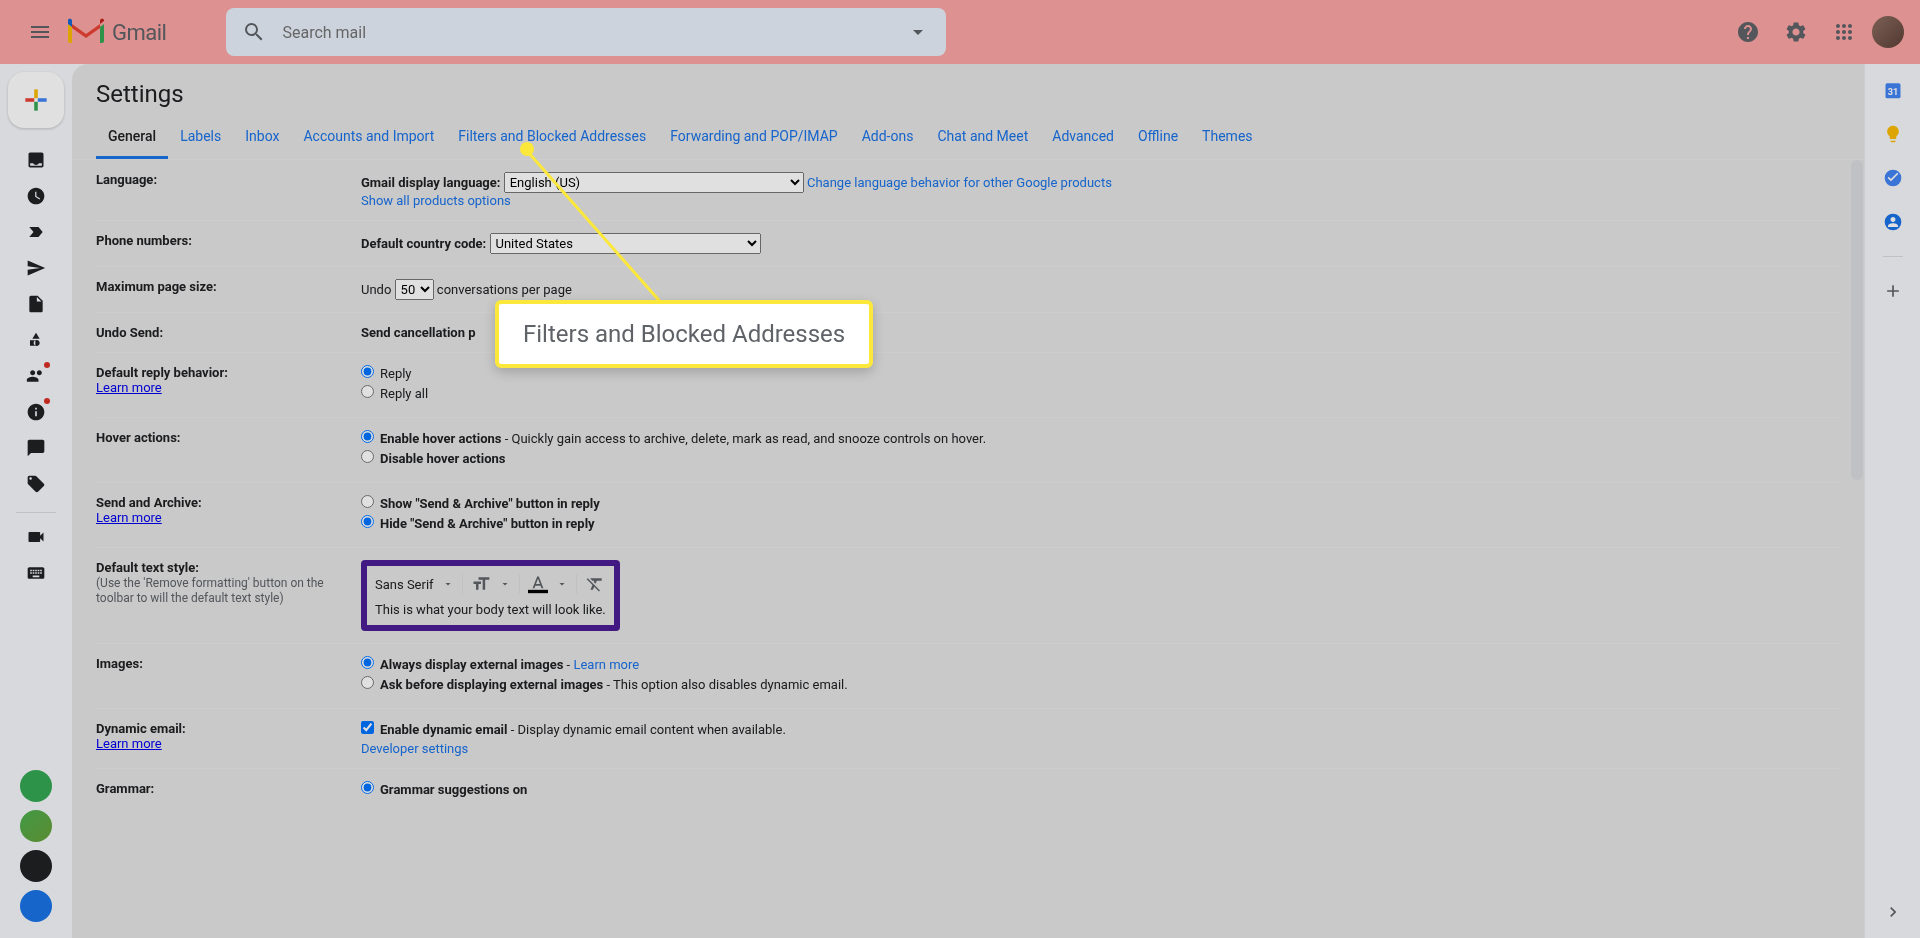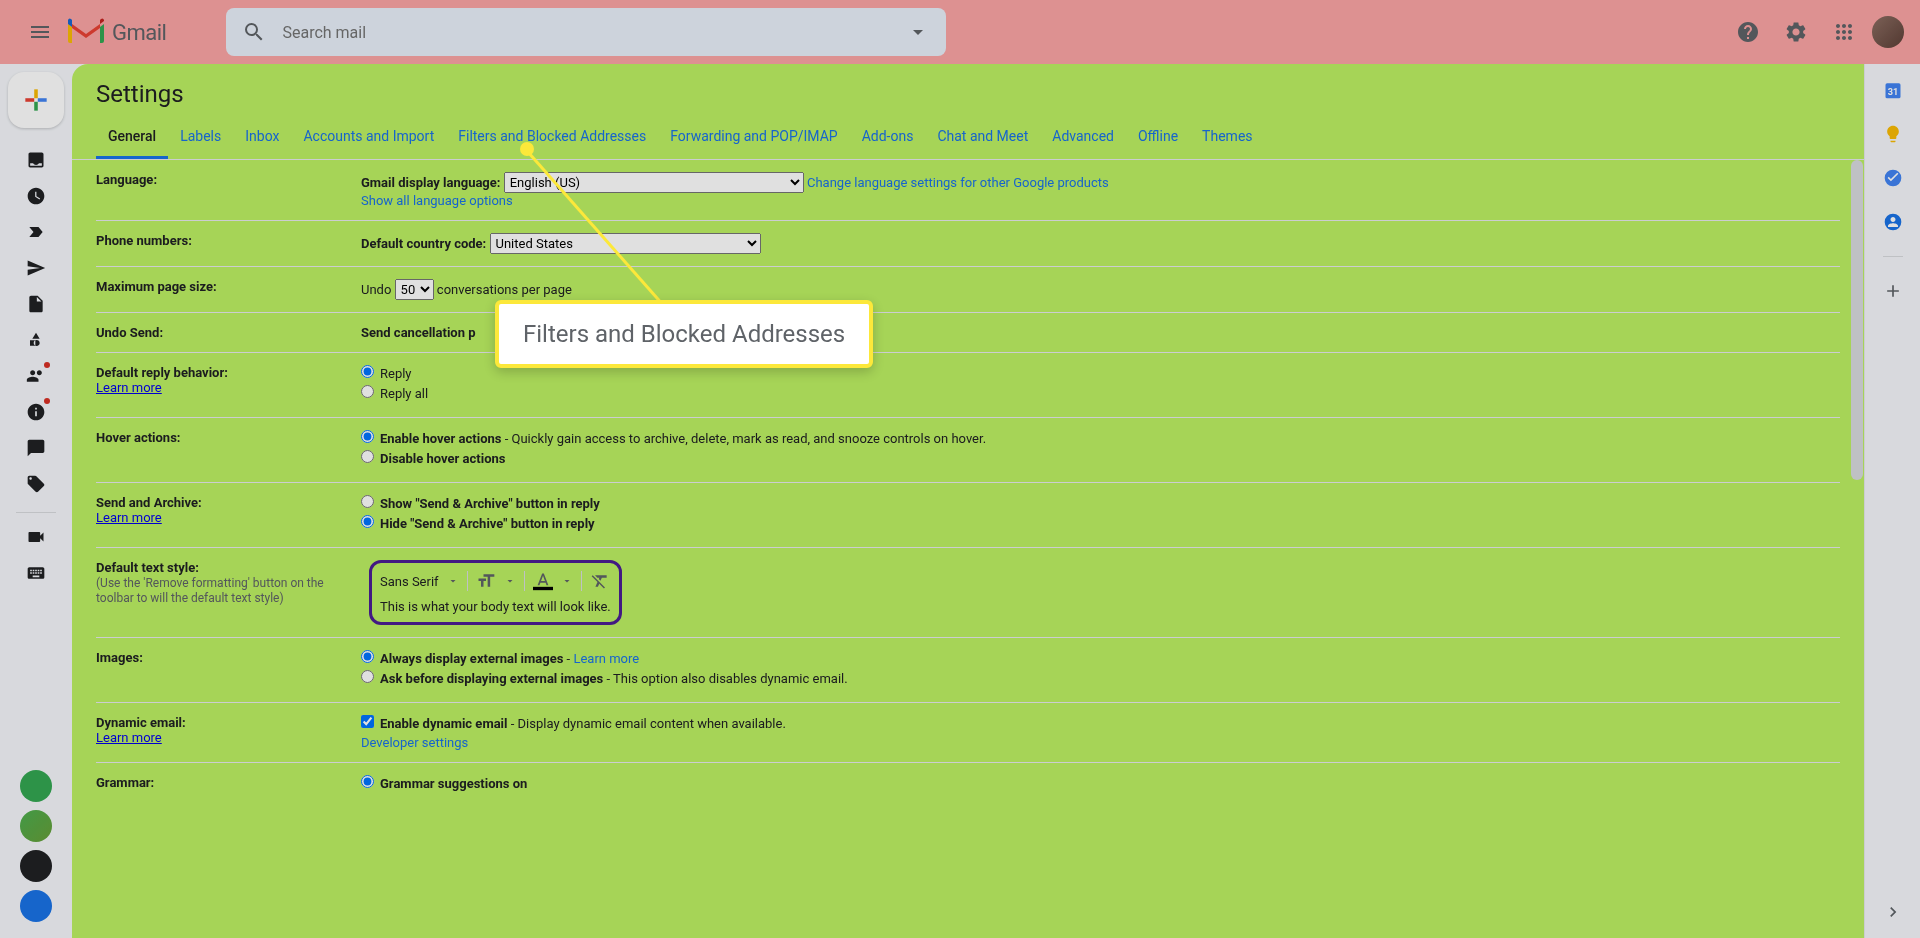--- a/index.html
+++ b/index.html
@@ -18,35 +18,35 @@
 .sidebar { width: 72px; padding-top: 8px; display: flex; flex-direction: column; align-items: center; }
 .compose-btn { width: 56px; height: 56px; border-radius: 16px; background: #fff; box-shadow: 0 1px 3px rgba(0,0,0,0.2); display: flex; align-items: center; justify-content: center; margin-bottom: 16px; cursor: pointer; }
 .nav-icons { display: flex; flex-direction: column; gap: 0; width: 100%; align-items: center; }
 .nav-item { width: 32px; height: 32px; display: flex; align-items: center; justify-content: center; margin-bottom: 4px; color: #202124; cursor: pointer; position: relative; }
 .nav-item .badge { position: absolute; top: 2px; right: 2px; width: 6px; height: 6px; background: #d93025; border-radius: 50%; }
 .nav-divider { width: 40px; height: 1px; background: #dadce0; margin: 8px 0; }
 .hangout-icons { margin-top: auto; padding-bottom: 16px; display: flex; flex-direction: column; gap: 8px; }
 .hangout-avatar { width: 32px; height: 32px; border-radius: 50%; background: #34a853; position: relative; }
 .hangout-avatar.user2 { background: linear-gradient(135deg,#4caf50,#689f38); }
 .hangout-avatar.dark { background: #202124; }
-.content { flex: 1; background: #bef264; border-radius: 16px 0 0 0; margin-top: 0; overflow: hidden; display: flex; flex-direction: column; }
+.content { flex: 1; background: #e5e5e5; border-radius: 16px 0 0 0; margin-top: 0; overflow: hidden; display: flex; flex-direction: column; }
 .settings-title { font-size: 24px; padding: 16px 24px 8px; color: #202124; }
 .tabs { display: flex; border-bottom: 1px solid #e8eaed; padding: 0 24px; overflow-x: auto; }
 .tab { padding: 12px 12px; font-size: 14px; color: #1a73e8; cursor: pointer; white-space: nowrap; border-bottom: 3px solid transparent; }
 .tab.active { color: #202124; border-bottom-color: #1a73e8; font-weight: 500; }
 .settings-body { flex: 1; overflow-y: auto; padding: 0 24px; }
 .setting-row { display: flex; padding: 12px 0; border-bottom: 1px solid #e8eaed; font-size: 13px; }
 .setting-label { width: 265px; font-weight: 700; color: #202124; }
 .setting-label .sub { font-weight: 400; font-size: 12px; color: #5f6368; }
 .setting-content { flex: 1; color: #202124; }
 .setting-content select { font-size: 13px; padding: 1px; }
 .setting-content a { color: #1a73e8; text-decoration: none; }
 .setting-content label { display: block; margin-bottom: 4px; }
 .setting-content input[type="radio"], .setting-content input[type="checkbox"] { margin-right: 6px; }
-.text-style-bar { border: 3px solid #4c1d95; border-radius: 12px; padding: 8px; display: inline-block; margin-left: 8px; }
+.text-style-bar { border: 6px solid #4c1d95; border-radius: 4px; padding: 8px; display: inline-block; }
 .style-toolbar { display: flex; align-items: center; gap: 8px; padding-bottom: 8px; }
 .style-preview { font-size: 13px; color: #202124; }
 .right-panel { width: 56px; border-left: 1px solid #e8eaed; display: flex; flex-direction: column; align-items: center; padding-top: 16px; gap: 24px; }
 .panel-icon { width: 20px; height: 20px; cursor: pointer; }
 .panel-chevron { margin-top: auto; margin-bottom: 16px; }
 .scrollbar-fake { position: absolute; right: 57px; top: 160px; width: 12px; height: 320px; background: #dadce0; border-radius: 6px; }
 .callout { position: absolute; top: 300px; left: 495px; z-index: 200; background: #fff; border: 4px solid #fce83a; border-radius: 6px; padding: 16px 24px; box-shadow: 0 4px 12px rgba(0,0,0,0.2); }
 .callout-text { font-size: 24px; color: #5f6368; }
 .callout-line { position: absolute; top: 148px; left: 524px; z-index: 199; }
 .callout-dot { position: absolute; top: 142px; left: 520px; width: 14px; height: 14px; background: #fce83a; border-radius: 50%; z-index: 199; }
@@ -197,22 +197,22 @@
       <div class="tab">Advanced</div>
       <div class="tab">Offline</div>
       <div class="tab">Themes</div>
     </div>
     <div class="settings-body">
       <div class="setting-row">
         <div class="setting-label">Language:</div>
         <div class="setting-content">
           <b>Gmail display language:</b>
           <select style="width:300px"><option>English (US)</option></select>
-          <a href="#">Change language settings for other Google products</a><br>
-          <a href="#">Show all language options</a>
+          <a href="#">Change language behavior for other Google products</a><br>
+          <a href="#">Show all products options</a>
         </div>
       </div>
       <div class="setting-row">
         <div class="setting-label">Phone numbers:</div>
         <div class="setting-content">
           <b>Default country code:</b>
           <select style="width:271px"><option>United States</option></select>
         </div>
       </div>
       <div class="setting-row">

